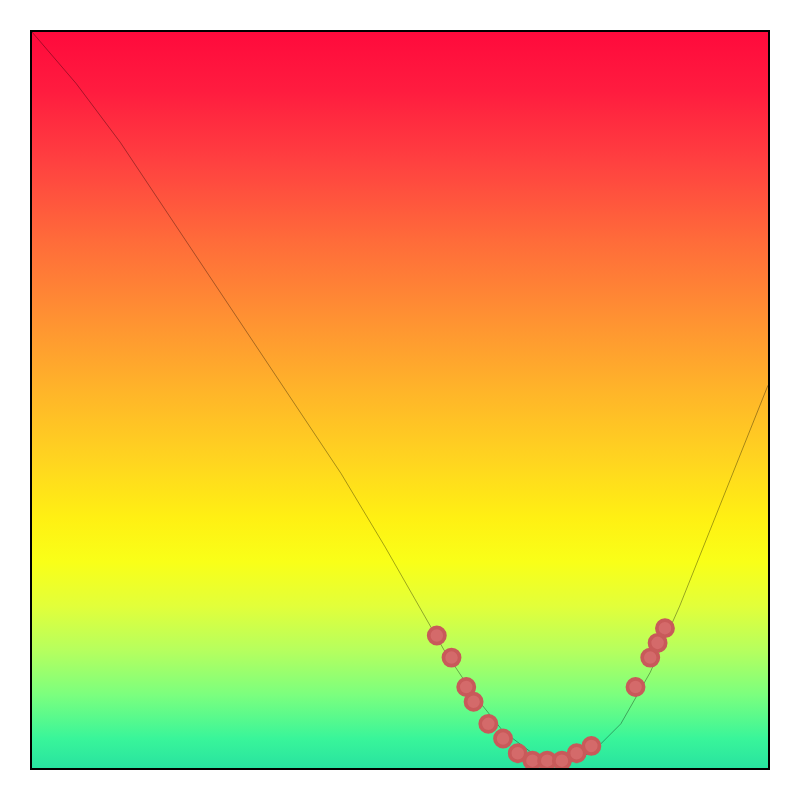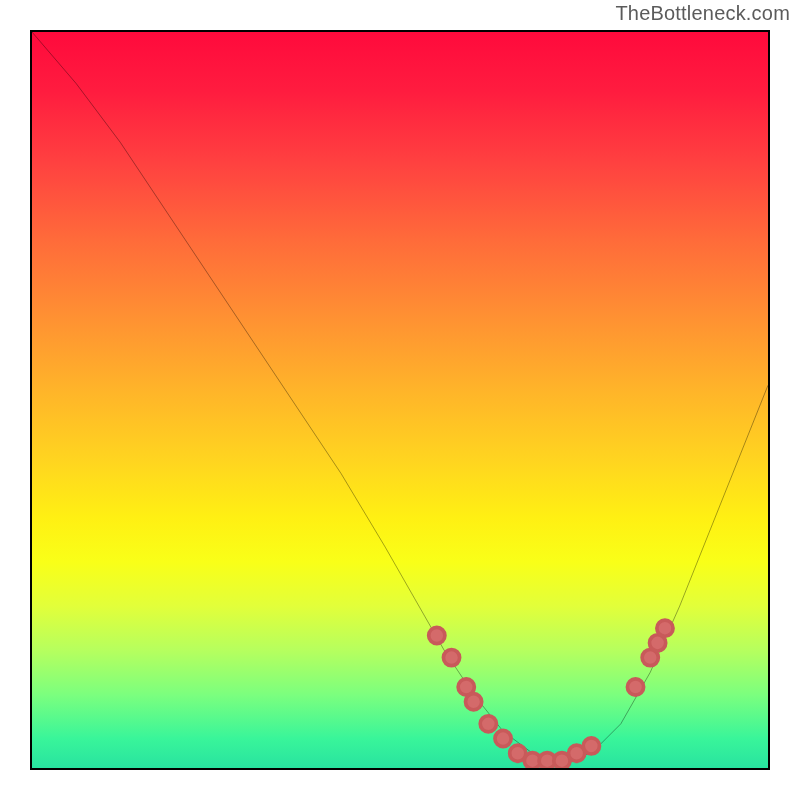--- a/index.html
+++ b/index.html
@@ -69,21 +69,20 @@
     fill: #d46a6a;
     stroke: #c85a5a;
     stroke-width: 0.5;
   }
 </style>
 </head>
 <body>
 
 <div class="stage">
 
-  <div class="watermark">TheBottleneck.com</div>
 
   <div class="plot-outer">
     <div class="gradient"></div>
     <svg class="curve" viewBox="0 0 100 100" preserveAspectRatio="none">
       <path id="curve-path" fill="none" stroke="#000" stroke-width="0.35" vector-effect="non-scaling-stroke" d="M0.00 0.00 L6.00 7.00 L12.00 15.00 L18.00 24.00 L24.00 33.00 L30.00 42.00 L36.00 51.00 L42.00 60.00 L48.00 70.00 L52.00 77.00 L56.00 84.00 L60.00 90.00 L64.00 95.00 L68.00 98.00 L72.00 99.00 L76.00 98.00 L80.00 94.00 L84.00 87.00 L88.00 78.00 L92.00 68.00 L96.00 58.00 L100.00 48.00"></path>
       <g id="dots-group">
           <circle cx="55.00" cy="82.00" r="1.1" class="dot"></circle>
           <circle cx="57.00" cy="85.00" r="1.1" class="dot"></circle>
           <circle cx="59.00" cy="89.00" r="1.1" class="dot"></circle>
           <circle cx="60.00" cy="91.00" r="1.1" class="dot"></circle>

